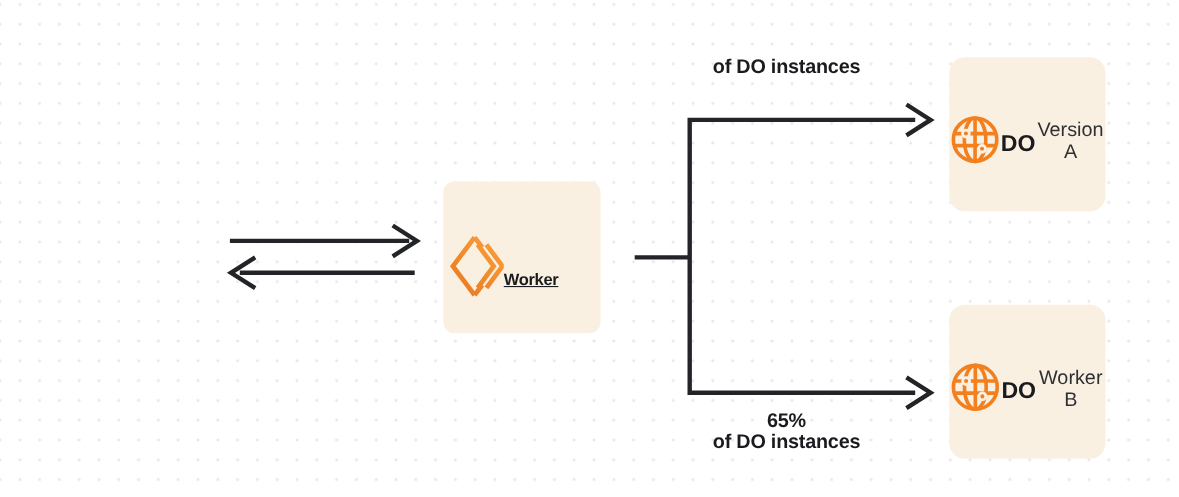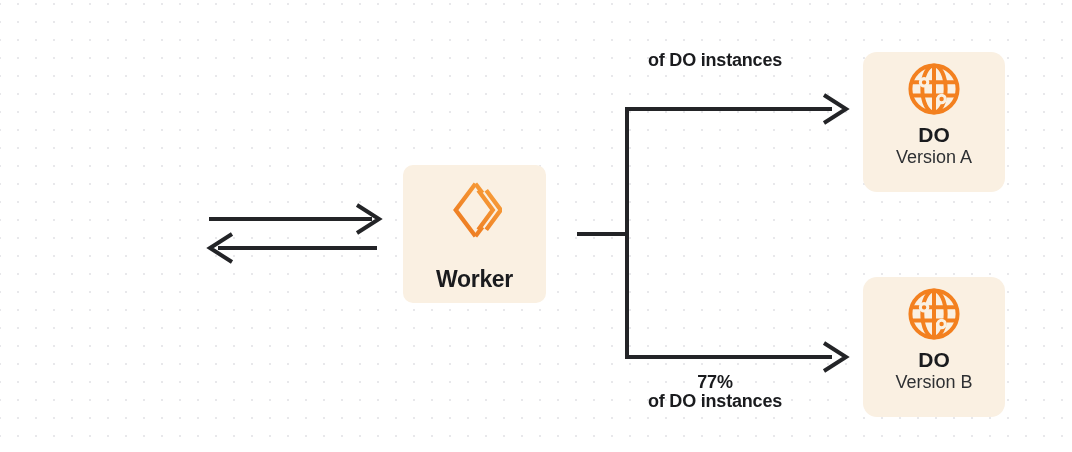--- a/index.html
+++ b/index.html
@@ -11,31 +11,31 @@
   }
   .stage{
     position:relative;width:1072px;height:452px;
     background-color:#ffffff;
     background-image:radial-gradient(circle,var(--grid-dot,#e8e8eb) 1.3px,transparent 1.5px);
     background-size:18px 18px;
     background-position:9px 13px;
   }
   .connectors{position:absolute;left:0;top:0;width:1072px;height:452px;color:var(--connector,#232427);}
   .connectors path{stroke:currentColor;stroke-width:4;fill:none;stroke-linejoin:miter;}
-  .node{position:absolute;display:flex;flex-direction:column;align-items:center;justify-content:center;box-sizing:border-box;}
+  .node{position:absolute;display:flex;flex-direction:row;align-items:center;justify-content:center;box-sizing:border-box;}
   .node-client{
     left:42px;top:159px;width:141px;height:146px;border-radius:6px;
     background:var(--node-gray,#f5f5f6);
   }
   .node-client .node-label{font-size:24px;font-weight:700;color:var(--text,#1a1b1e);letter-spacing:-.3px;}
   .node-worker{
     left:403px;top:165px;width:143px;height:138px;border-radius:10px;
     background:var(--node-cream,#faf0e2);justify-content:flex-start;padding-top:15px;
   }
-  .node-worker .node-label{font-size:23px;font-weight:700;color:var(--text,#1a1b1e);margin-top:26px;letter-spacing:-.3px;}
+  .node-worker .node-label{font-size:15px;font-weight:700;color:var(--text,#1a1b1e);margin-top:26px;letter-spacing:-.3px;text-decoration:underline;}
   .node-do{
     width:142px;height:140px;border-radius:14px;
     background:var(--node-cream,#faf0e2);justify-content:flex-start;padding-top:9px;
   }
   .node-do-a{left:863px;top:52px;}
   .node-do-b{left:863px;top:277px;}
   .do-title{font-size:21px;font-weight:700;color:var(--text,#1a1b1e);margin-top:7px;line-height:21px;}
   .do-subtitle{font-size:18px;font-weight:400;color:var(--subtext,#2e3033);line-height:20px;margin-top:2px;text-align:center;}
   .icon{display:block;color:var(--accent,#f3801f);}
   .route-label{
@@ -113,24 +113,24 @@
         <circle cx="24" cy="24" r="20.2"></circle>
         <line x1="24" y1="3.8" x2="24" y2="44.2"></line>
         <ellipse cx="24" cy="24" rx="10" ry="20.2"></ellipse>
         <line x1="4.6" y1="18.3" x2="43.4" y2="18.3"></line>
         <line x1="4.6" y1="29.5" x2="43.4" y2="29.5"></line>
       </g>
       <circle cx="15.5" cy="18.3" r="3.2" fill="currentColor" stroke="var(--node-cream,#FAF0E2)" stroke-width="2.6"></circle>
       <circle cx="30.5" cy="32.5" r="3.2" fill="currentColor" stroke="var(--node-cream,#FAF0E2)" stroke-width="2.6"></circle>
     </svg>
     <div class="do-title">DO</div>
-    <div class="do-subtitle">Version B</div>
+    <div class="do-subtitle">Worker B</div>
   </div>
 
   <div class="route-label route-label-top">
     <div>of DO instances</div>
   </div>
   <div class="route-label route-label-bottom">
-    <div>77%</div>
+    <div>65%</div>
     <div>of DO instances</div>
   </div>
 
 </div>
 
 </body></html>

